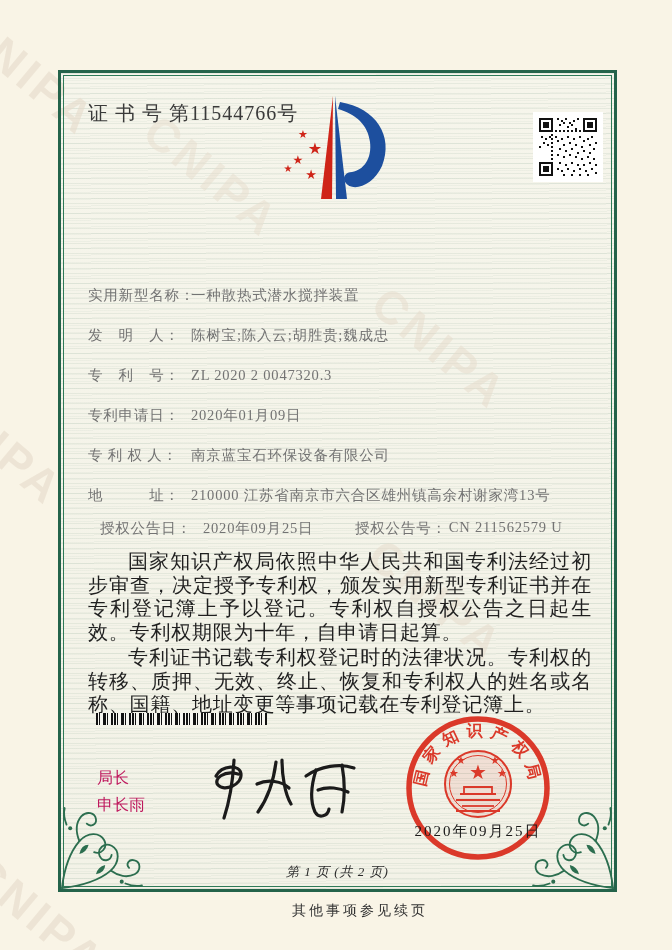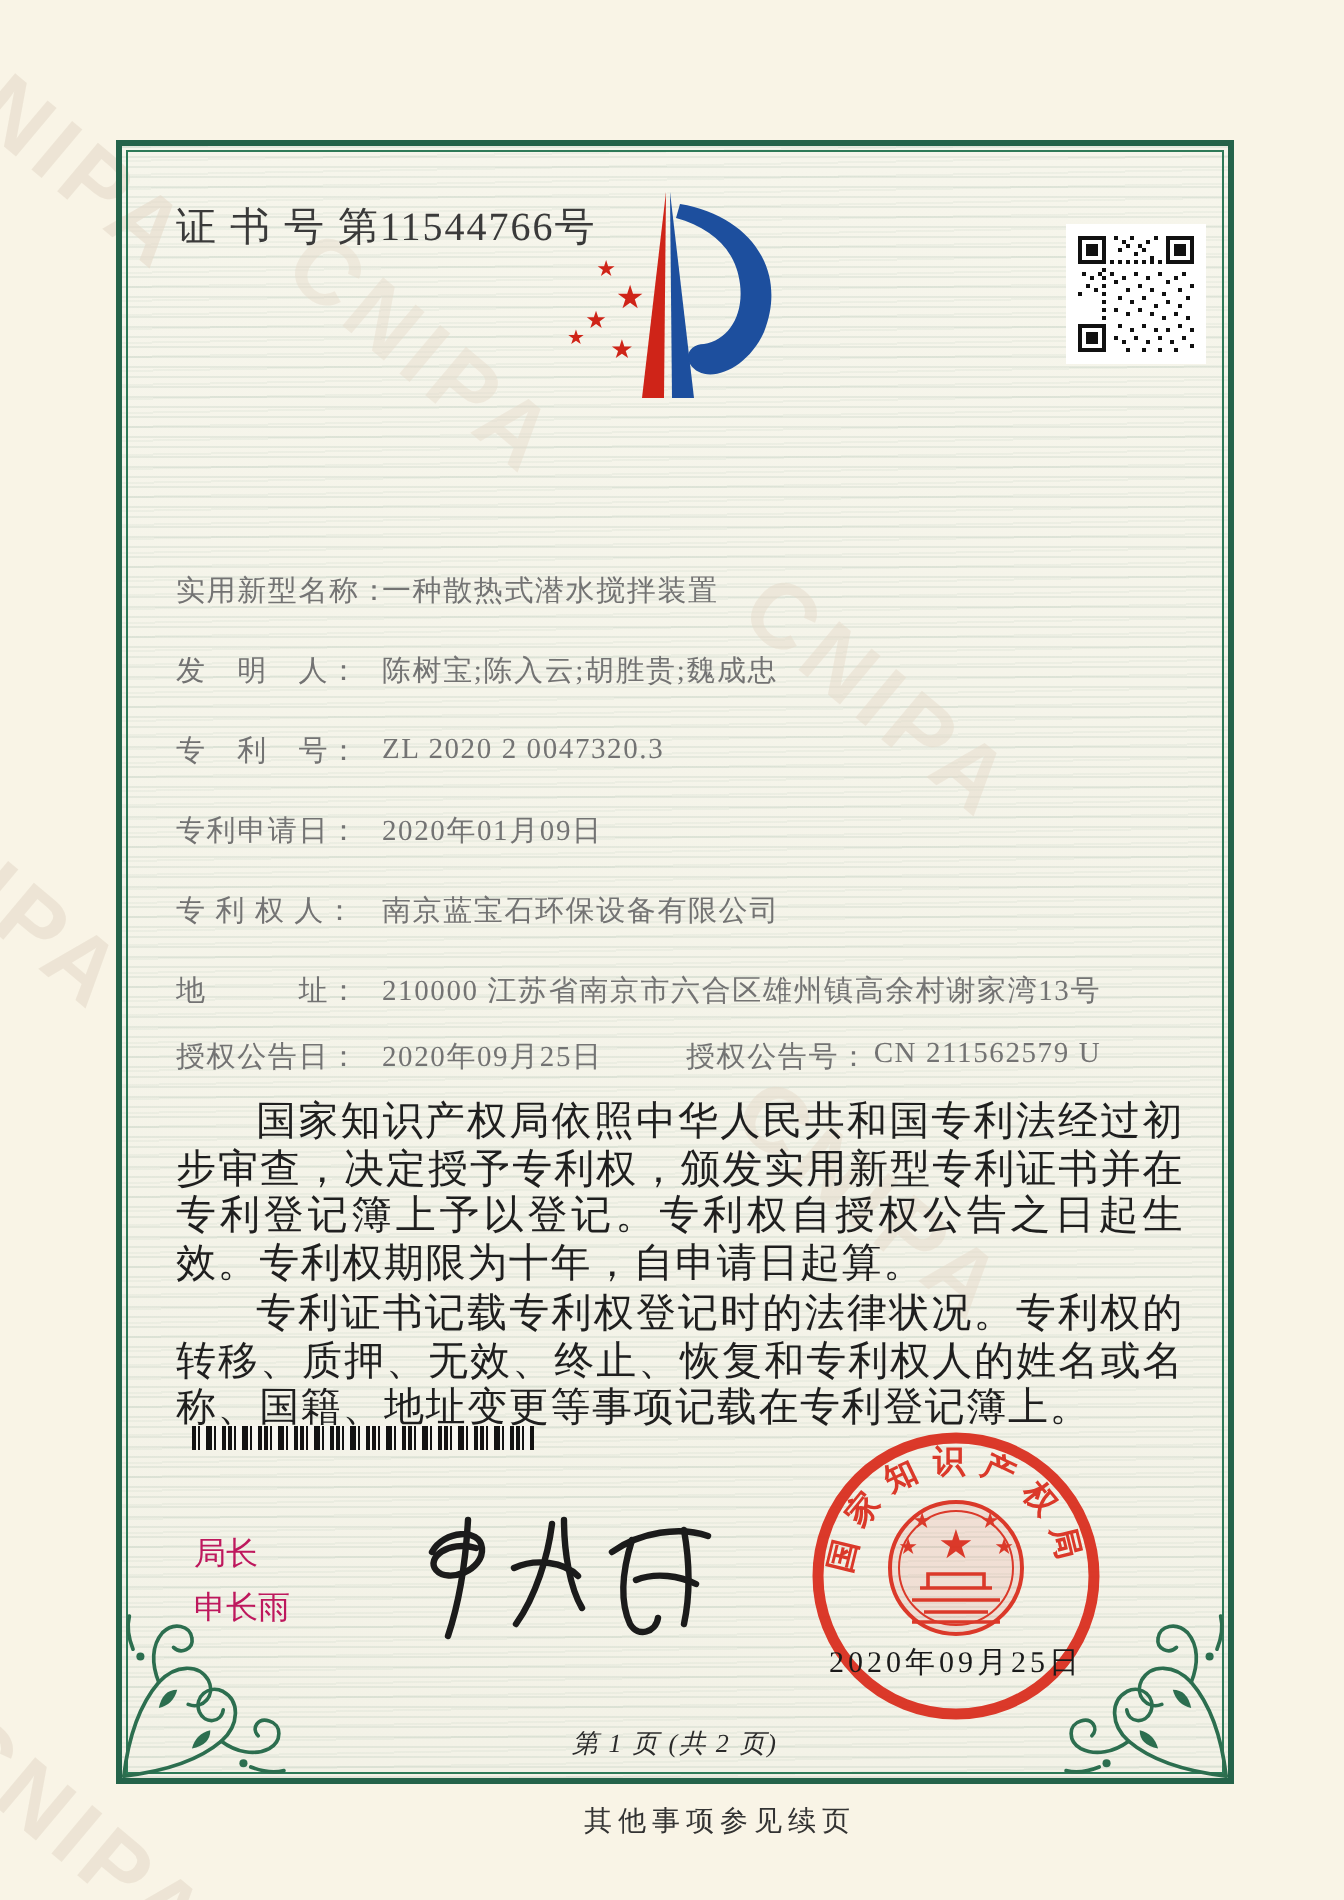--- a/index.html
+++ b/index.html
@@ -53,21 +53,21 @@
       display:flex;align-items:center;justify-content:center;}
 
   .title{
     position:absolute;left:0;top:126px;width:100%;text-align:center;
     font-size:34px;font-weight:bold;letter-spacing:8px;padding-left:8px;box-sizing:border-box;
     color:#131313;
   }
 
   .fields{position:absolute;left:24px;top:199px;width:505px;font-size:14.5px;color:#737373;}
   .row{height:40px;display:flex;align-items:center;position:relative;letter-spacing:.8px;}
-  .row.grant{height:26px;}
+  .row.grant{height:26px;margin-left:12px;}
   .lbl{display:inline-block;width:103px;white-space:pre;flex:0 0 103px;}
   .val{white-space:nowrap;}
   .g2{position:absolute;left:255px;display:flex;}
   .g2 .lbl{width:auto;flex:none;margin-right:2px;}
 
   .body-text{
     position:absolute;left:24px;top:474px;width:504px;
     font-size:20px;line-height:23.5px;letter-spacing:.8px;text-align:justify;color:#1f1f1f;
   }
   .body-text p{margin:0;text-indent:2em;}

